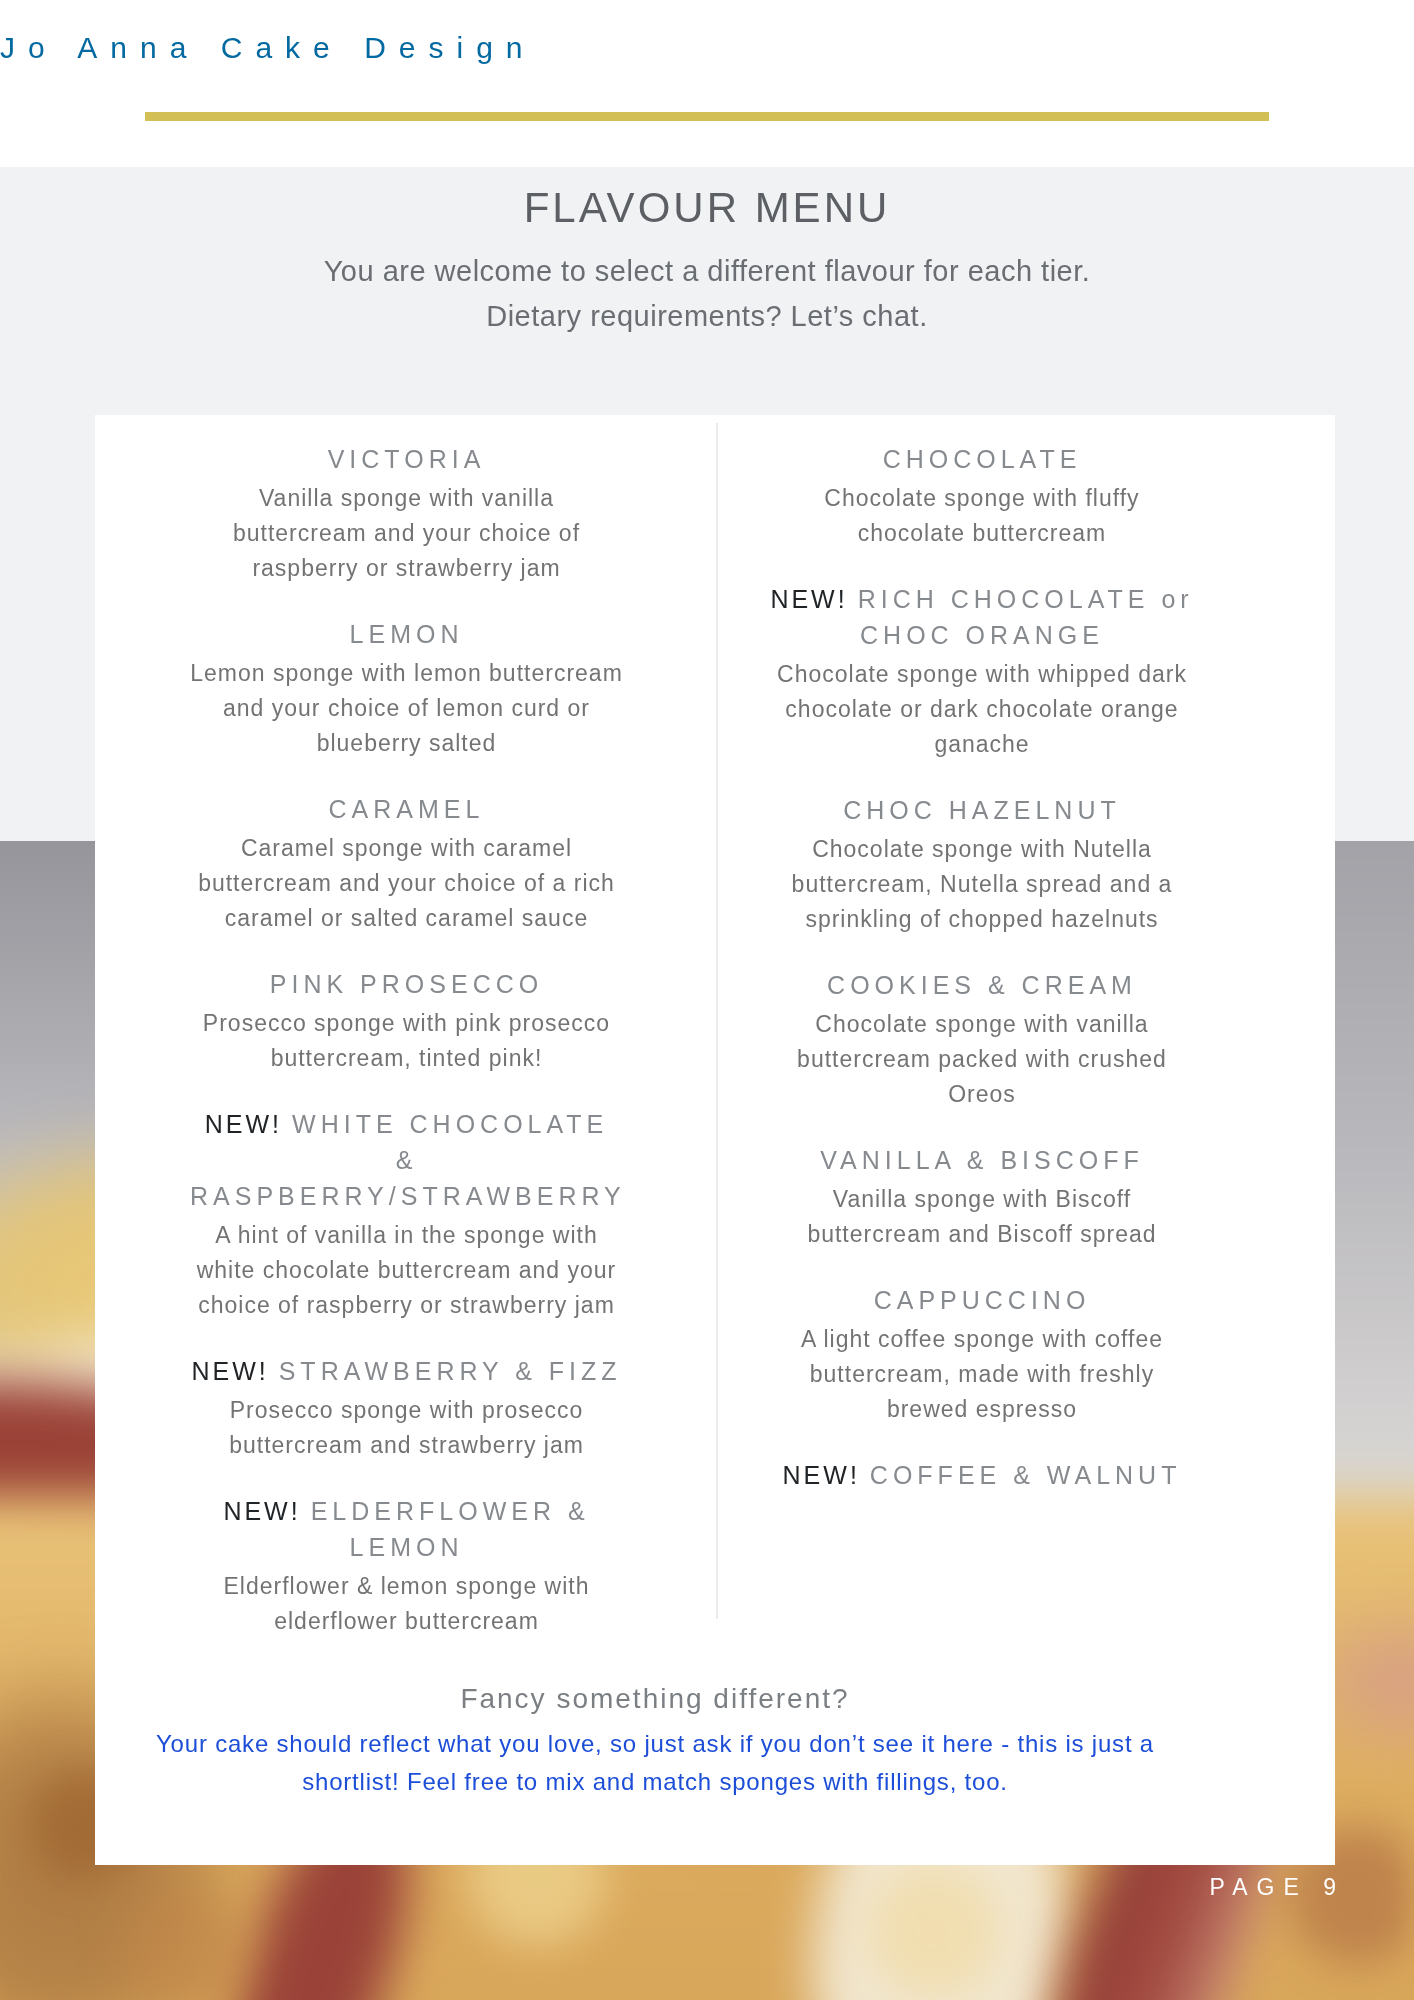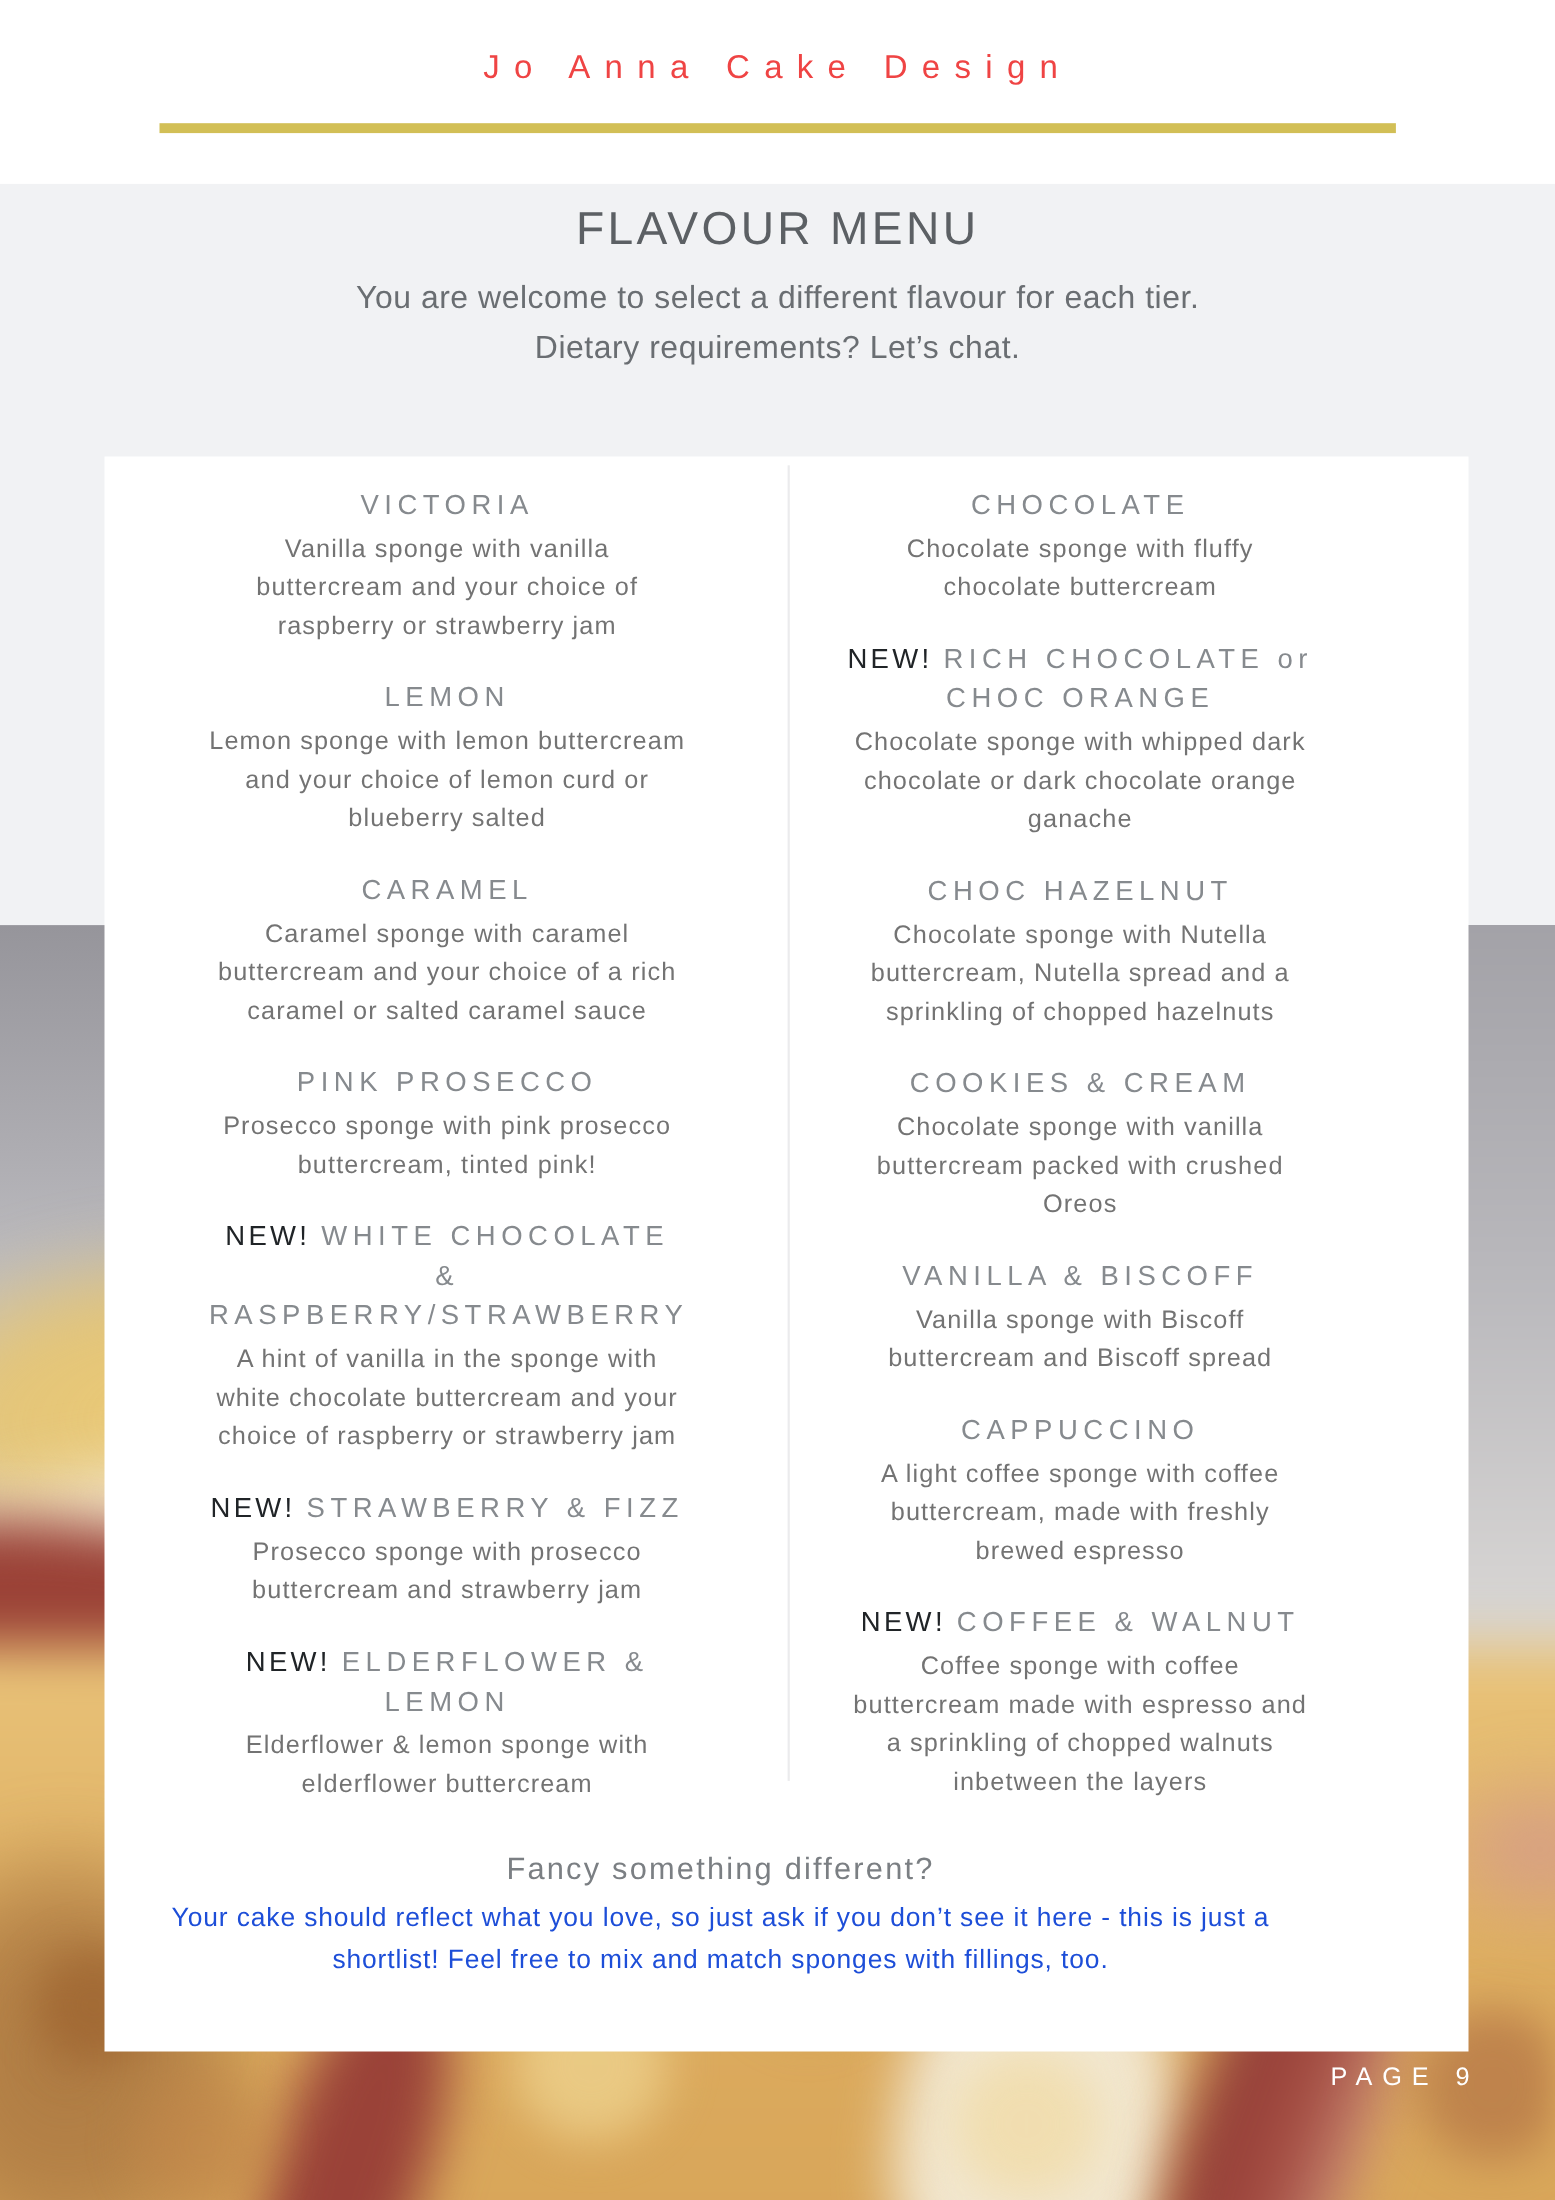--- a/index.html
+++ b/index.html
@@ -7,23 +7,23 @@
     width:1414px;height:2000px;
     font-family:"Liberation Sans",sans-serif;
     background:#ffffff;
     -webkit-font-smoothing:antialiased;
   }
   .page{position:relative;width:1414px;height:2000px;overflow:hidden;background:#ffffff;}
 
   
   .header{position:absolute;left:0;top:0;width:1414px;height:167px;background:#ffffff;z-index:5;}
   .brand{
-    position:absolute;left:0;top:45px;width:100%;
-    text-align:center;font-size:30px;font-weight:400;
-    letter-spacing:13px;color:#ef4444;
+    position:absolute;left:0;top:31px;width:100%;
+    text-align:left;font-size:30px;font-weight:400;
+    letter-spacing:13px;color:#0369a1;
   }
   .gold-rule{
     position:absolute;left:145px;top:112px;width:1124px;height:9px;
     background:#d2bf56;
   }
 
   
   .hero{position:absolute;left:0;top:167px;width:1414px;height:674px;background:#f1f2f4;z-index:1;}
   .hero-title{
     position:absolute;left:0;top:17px;width:100%;text-align:center;
@@ -206,21 +206,20 @@
         <p class="item-desc">Vanilla sponge with Biscoff buttercream and Biscoff spread</p>
       </section>
 
       <section class="menu-item">
         <h3 class="item-title"><span>CAPPUCCINO</span></h3>
         <p class="item-desc">A light coffee sponge with coffee buttercream, made with freshly brewed espresso</p>
       </section>
 
       <section class="menu-item">
         <h3 class="item-title"><span class="new-badge">NEW!</span><span>COFFEE &amp; WALNUT</span></h3>
-        <p class="item-desc">Coffee sponge with coffee buttercream made with espresso and a sprinkling of chopped walnuts inbetween the layers</p>
       </section>
 
     </div>
 
     <div class="card-footer">
       <h3 class="card-footer-title">Fancy something different?</h3>
       <p class="card-footer-text">Your cake should reflect what you love, so just ask if you don’t see it here - this is just a shortlist! Feel free to mix and match sponges with fillings, too.</p>
     </div>
 
   </div>

